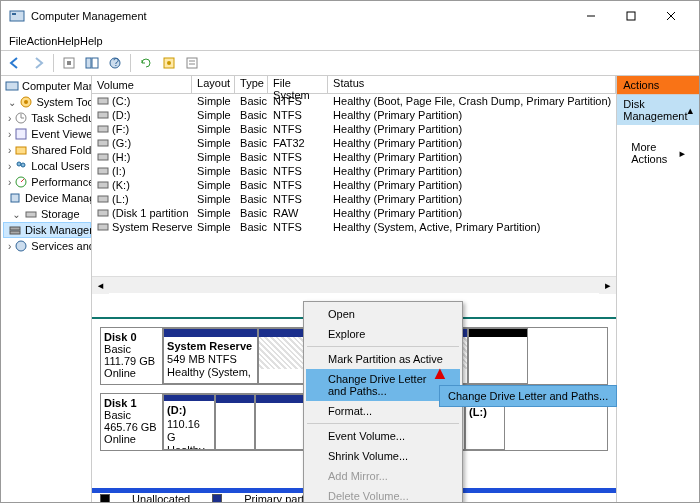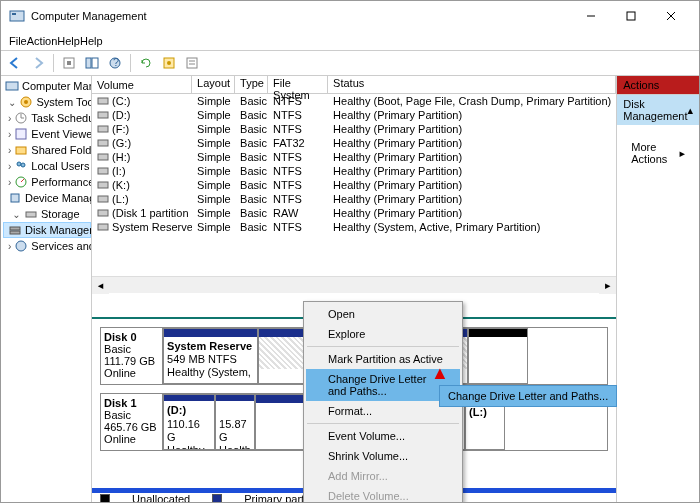--- a/index.html
+++ b/index.html
@@ -42,21 +42,21 @@
 .diskparts { flex: 1; display: flex; }
 .part { border: 1px solid #888; margin: 0; position: relative; display: flex; flex-direction: column; }
 .part .pbar { height: 8px; background: #1b2f8c; }
 .part .pbar.un { background: #000; }
 .part .pbody { padding: 3px; font-size: 10px; line-height: 1.2; overflow: hidden; }
 .part .pbody b { font-weight: bold; }
 .part.selhatch .pbody { background: repeating-linear-gradient(45deg,#fff,#fff 2px,#e0e0e0 2px,#e0e0e0 4px); }
 .legend { height: 16px; border-top: 5px solid #1d4ed8; display: flex; align-items: center; gap: 22px; padding: 0 8px; font-size: 10px; }
 .legend .sw { width: 10px; height: 10px; border: 1px solid #555; }
 .actions { width: 120px; }
-.actions .hdr { background: #b91c1c; border-bottom: 1px solid #ccc; padding: 3px 6px; font-weight: normal; }
+.actions .hdr { background: #f97316; border-bottom: 1px solid #ccc; padding: 3px 6px; font-weight: normal; }
 .actions .bluebar { background: #bfe0f5; padding: 3px 6px; display: flex; justify-content: space-between; align-items: center; }
 .actions .item { padding: 16px 14px; display: flex; justify-content: space-between; align-items: center; }
 .contextmenu { position: absolute; background: #f0f0f0; border: 1px solid #999; box-shadow: 2px 2px 4px rgba(0,0,0,0.3); width: 160px; z-index: 10; padding: 2px; }
 .contextmenu .mi { padding: 4px 14px 4px 22px; }
 .contextmenu .mi.hl { background: #6fb7e8; }
 .contextmenu .mi.dis { color: #999; }
 .contextmenu .msep { height: 1px; background: #ccc; margin: 2px 1px; }
 .tooltip { position: absolute; background: #6fb7e8; color: #000; padding: 4px 8px; border: 1px solid #4a94cc; z-index: 11; white-space: nowrap; }
 .arrowcur { position: absolute; z-index: 12; color: #d00; font-size: 18px; }
 svg { display: block; }
@@ -452,21 +452,20 @@
             <div>465.76 GB</div>
             <div>Online</div>
           </div>
           <div class="diskparts">
             <div class="part " style="width: 52px;">
               <div class="pbar"></div>
               <div class="pbody"><b>(D:)</b><br><span>110.16 G</span><br><span>Healthy</span></div>
             </div>
             <div class="part " style="width: 40px;">
               <div class="pbar"></div>
-              <div class="pbody"><b></b><br><span>15.87 G</span><br><span>Health</span></div>
             </div>
             <div class="part " style="width: 210px;">
               <div class="pbar"></div>
               <div class="pbody"><b></b><br><span></span><br><span></span></div>
             </div>
             <div class="part " style="width: 40px;">
               <div class="pbar"></div>
               <div class="pbody"><b>(L:)</b><br><span></span><br><span></span></div>
             </div>
           </div>

